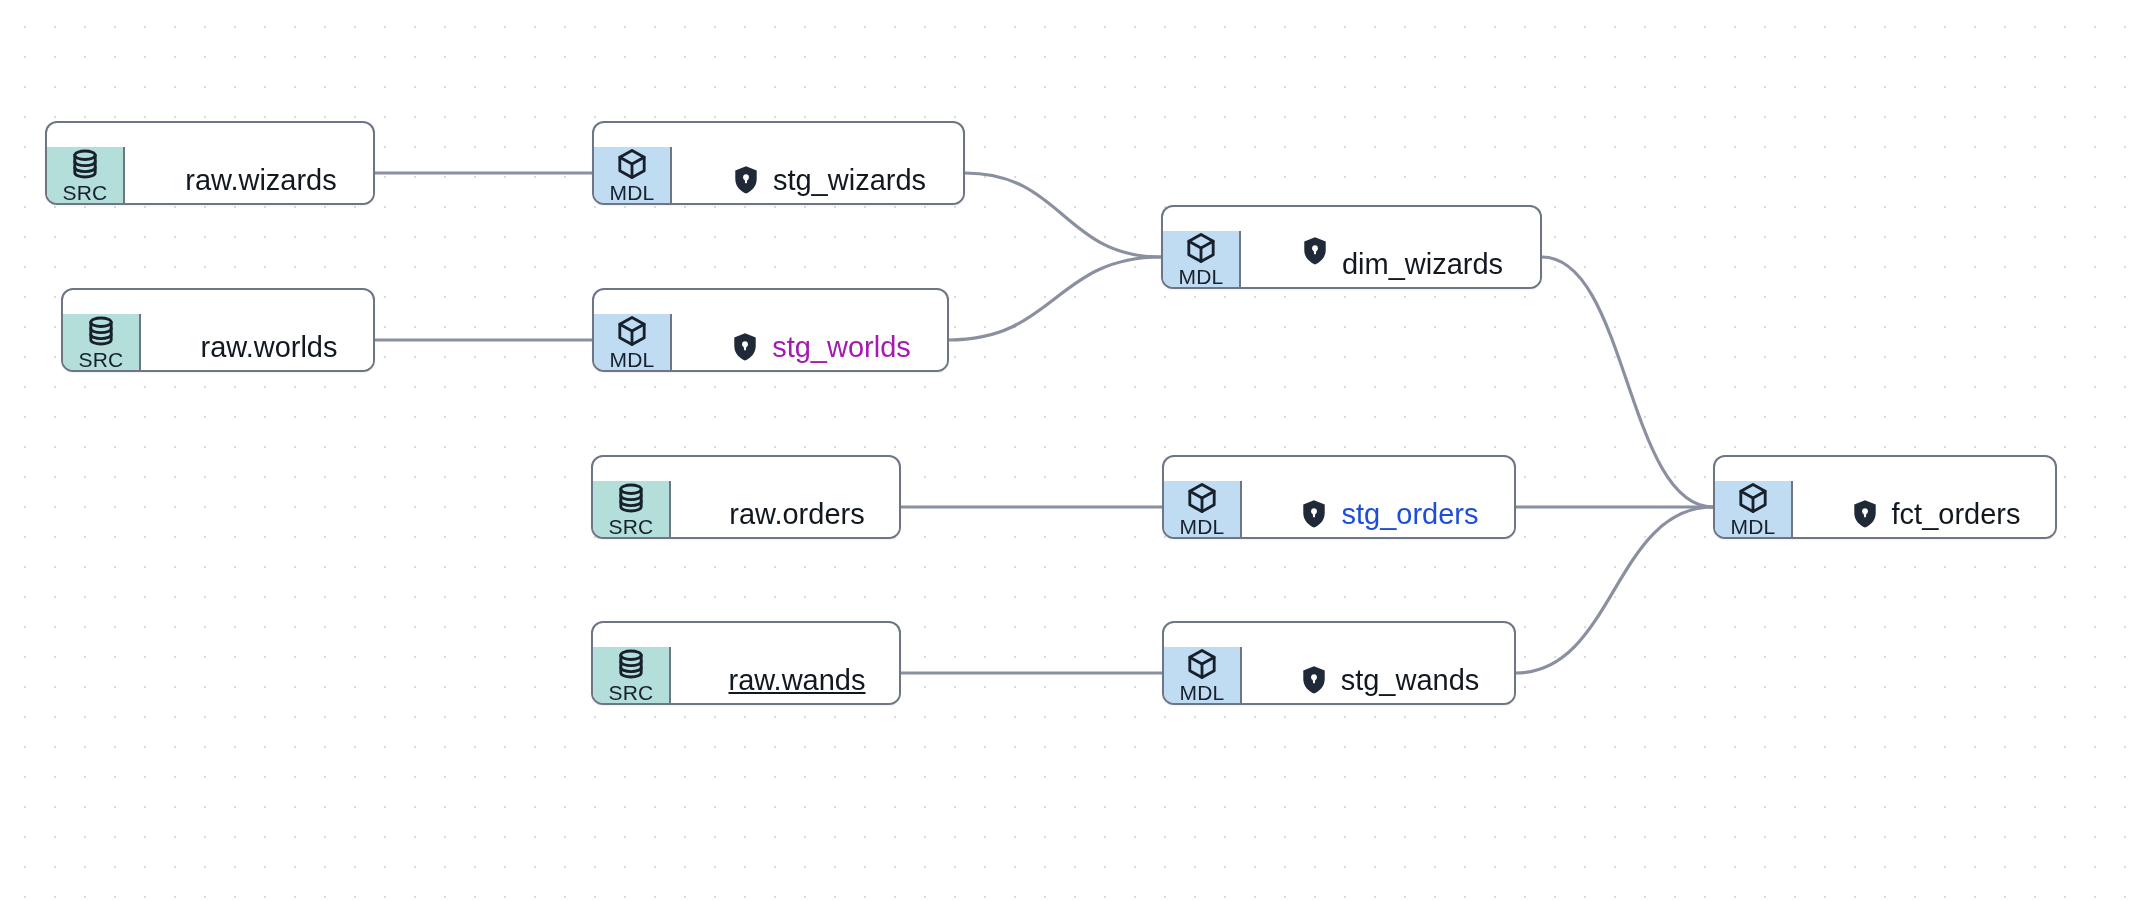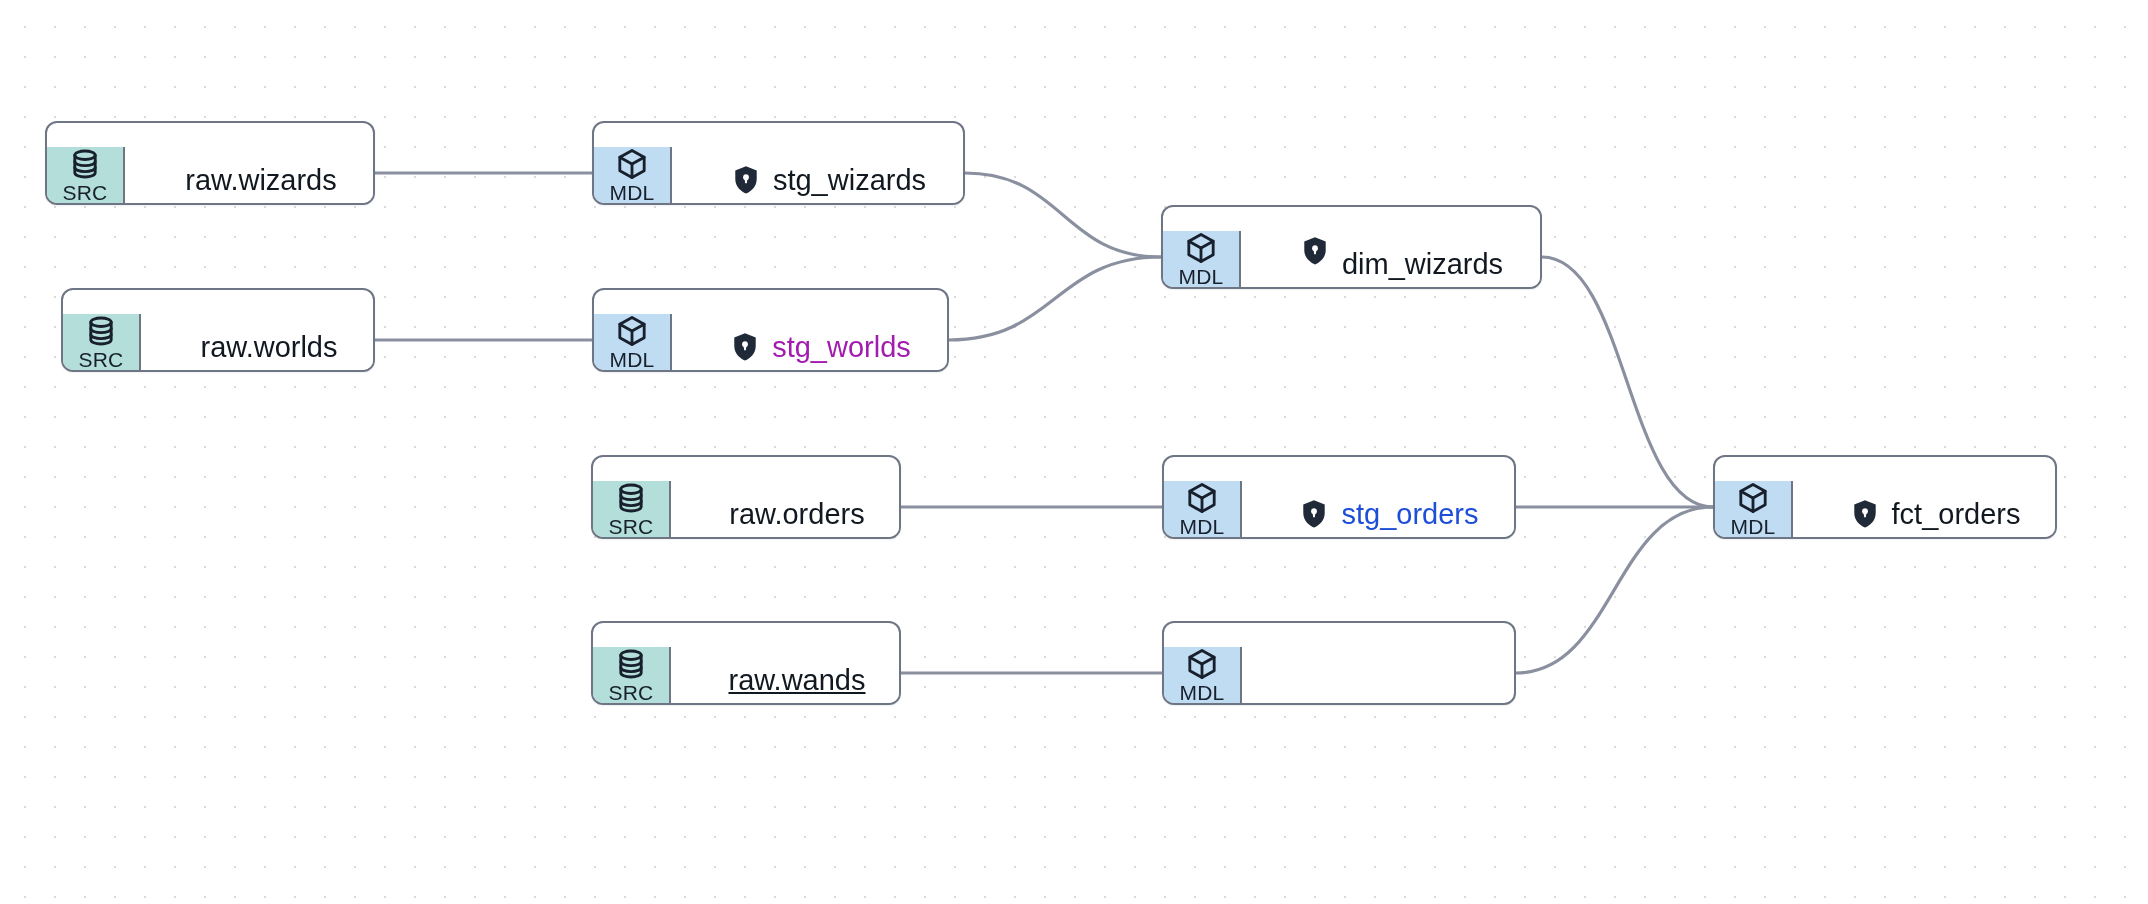--- a/index.html
+++ b/index.html
@@ -215,20 +215,28 @@
       </div>
       <div class="node" style="left: 1162px; top: 621px; width: 354px; height: 84px; border-color: rgb(110, 117, 133);">
         <div class="badge mdl" style="background: rgb(192, 220, 242); border-right-color: rgb(110, 117, 133);">
           <span class="badge-icon"><svg width="34" height="34" viewBox="0 0 24 24" fill="none" stroke="#17202c" stroke-width="2" stroke-linecap="round" stroke-linejoin="round">
               <path d="M12 2.4 L20.6 7.2 L20.6 16.8 L12 21.6 L3.4 16.8 L3.4 7.2 Z"></path>
               <path d="M3.4 7.2 L12 12 L20.6 7.2"></path>
               <path d="M12 12 L12 21.6"></path>
             </svg></span>
           <span class="badge-label">MDL</span>
         </div>
+        <div class="node-body centered">
+          <span class="lock-icon"><svg width="26" height="30" viewBox="0 0 24 28" fill="none">
+              <path d="M12 1.2 L22 5.2 V13 c0 7.2 -5.4 11.6 -10 13.6 C7.4 24.6 2 20.2 2 13 V5.2 Z" fill="#1f2937"></path>
+              <circle cx="12" cy="11.4" r="2.7" fill="#ffffff"></circle>
+              <path d="M10.55 11.8 h2.9 l-0.65 5.3 h-1.6 Z" fill="#ffffff"></path>
+            </svg></span>
+          <span class="node-label" style="color: rgb(17, 24, 32);">stg_wands</span>
+        </div>
       </div>
       <div class="node" style="left: 1161px; top: 205px; width: 381px; height: 84px; border-color: rgb(110, 117, 133);">
         <div class="badge mdl" style="background: rgb(192, 220, 242); border-right-color: rgb(110, 117, 133);">
           <span class="badge-icon"><svg width="34" height="34" viewBox="0 0 24 24" fill="none" stroke="#17202c" stroke-width="2" stroke-linecap="round" stroke-linejoin="round">
               <path d="M12 2.4 L20.6 7.2 L20.6 16.8 L12 21.6 L3.4 16.8 L3.4 7.2 Z"></path>
               <path d="M3.4 7.2 L12 12 L20.6 7.2"></path>
               <path d="M12 12 L12 21.6"></path>
             </svg></span>
           <span class="badge-label">MDL</span>
         </div>

